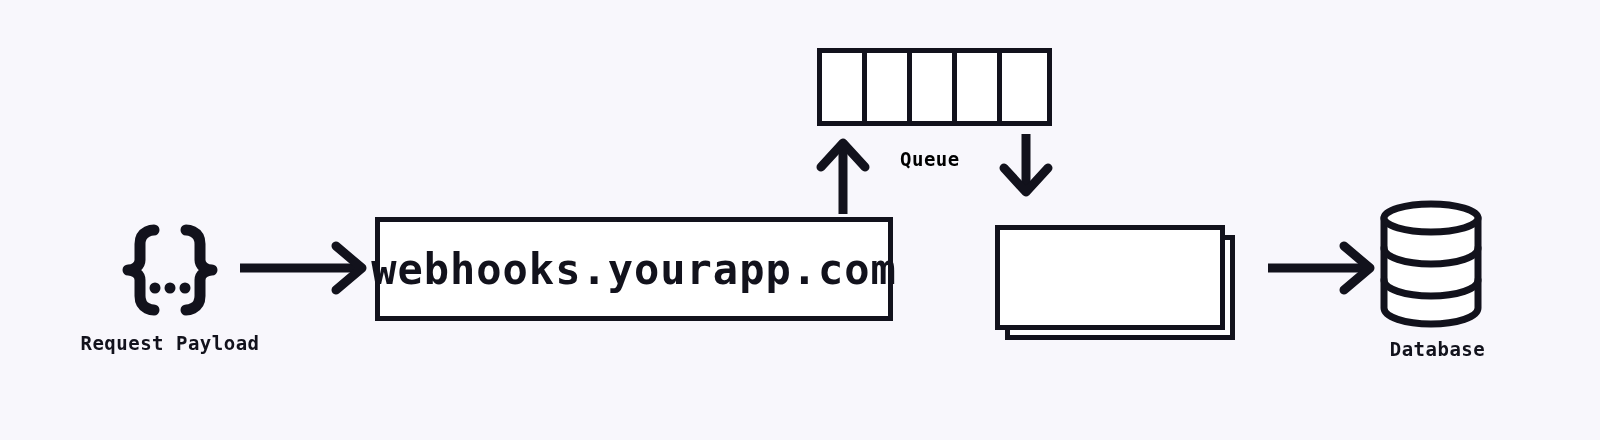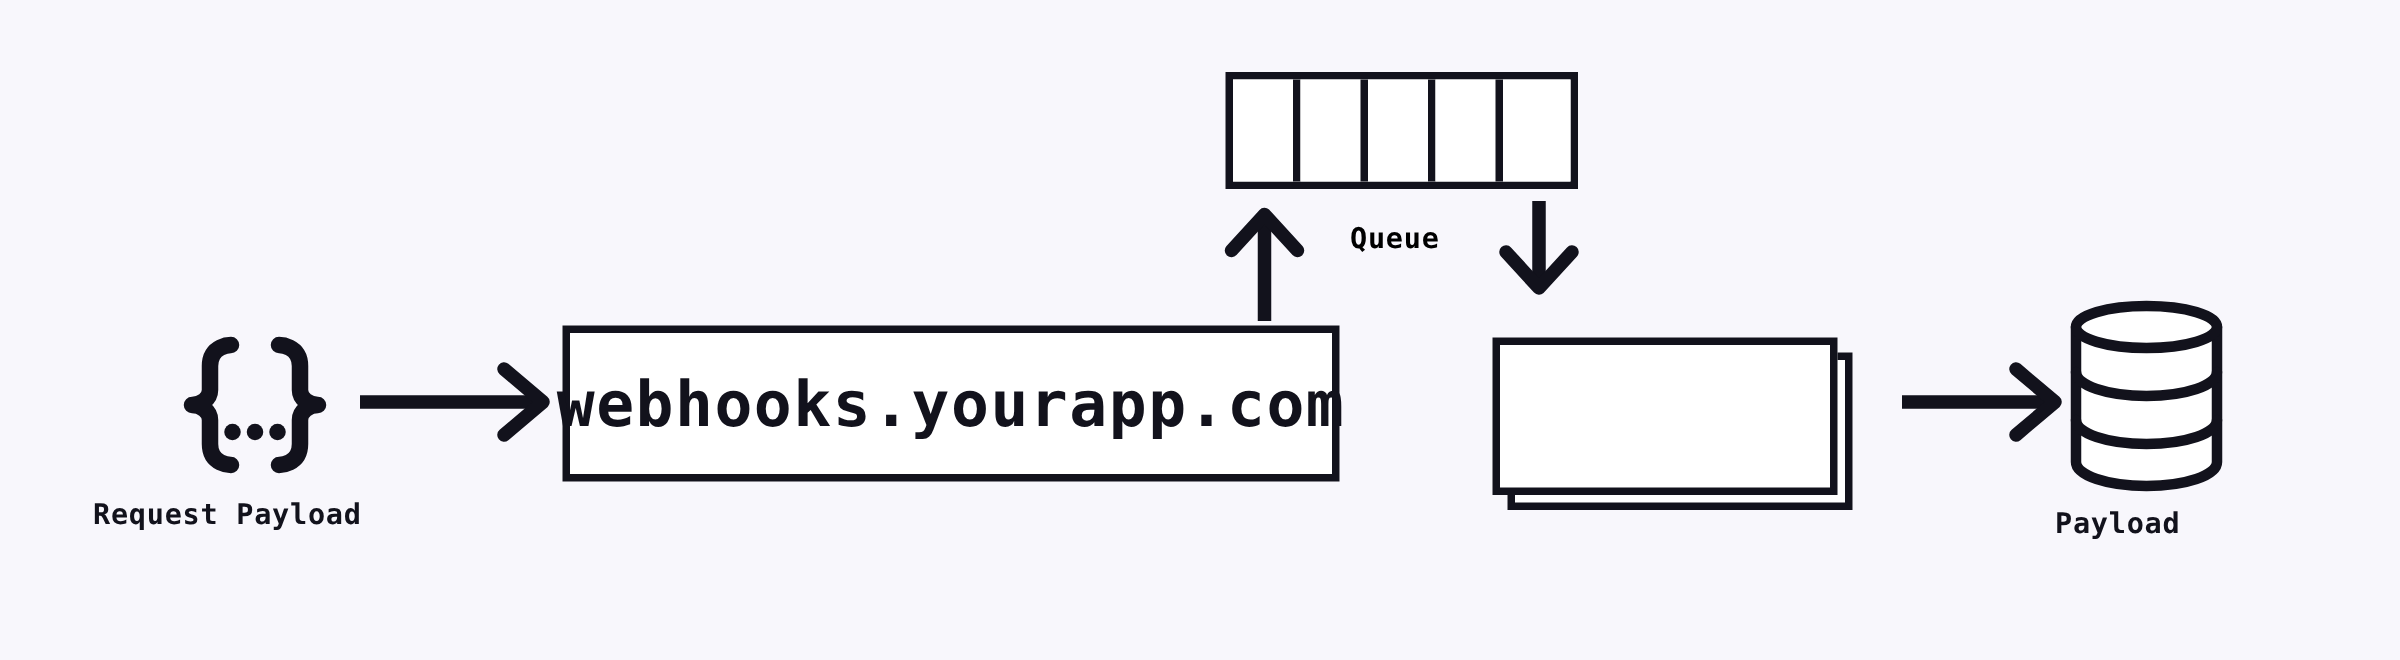--- a/index.html
+++ b/index.html
@@ -40,21 +40,21 @@
     align-items: center;
     justify-content: center;
   }
   #payload-icon svg {
     display: block;
   }
   .caption {
     position: absolute;
     left: 0;
     width: 100%;
-    text-align: left;
+    text-align: center;
     font-family: "DejaVu Sans Mono", monospace;
     font-weight: bold;
     font-size: 19px;
     letter-spacing: 0.5px;
     color: #12121c;
     white-space: nowrap;
   }
   #payload-caption {
     top: 110px;
   }
@@ -228,21 +228,21 @@
 
         <path d="M14 20 L14 110 C14 119 35 126 61 126 C87 126 108 119 108 110 L108 20" fill="#ffffff" stroke="#12121c" stroke-width="7" stroke-linecap="round" stroke-linejoin="round"></path>
 
         <ellipse cx="61" cy="20" rx="47" ry="14" fill="#ffffff" stroke="#12121c" stroke-width="7"></ellipse>
 
         <path d="M14 50 C14 59 35 66 61 66 C87 66 108 59 108 50" fill="none" stroke="#12121c" stroke-width="7" stroke-linecap="round"></path>
 
         <path d="M14 82 C14 91 35 98 61 98 C87 98 108 91 108 82" fill="none" stroke="#12121c" stroke-width="7" stroke-linecap="round"></path>
       </svg>
     </div>
-    <div class="caption" id="database-caption">Payload</div>
+    <div class="caption" id="database-caption">Database</div>
   </div>
 
   <svg id="arrow-layer" viewBox="0 0 1600 440">
 
     <g>
       <line x1="240" y1="268" x2="358" y2="268" stroke="#12121c" stroke-width="9" stroke-linecap="butt"></line>
       <polyline points="336,246 362,268 336,290" fill="none" stroke="#12121c" stroke-width="9" stroke-linecap="round" stroke-linejoin="round"></polyline>
     </g>
 
     <g>

